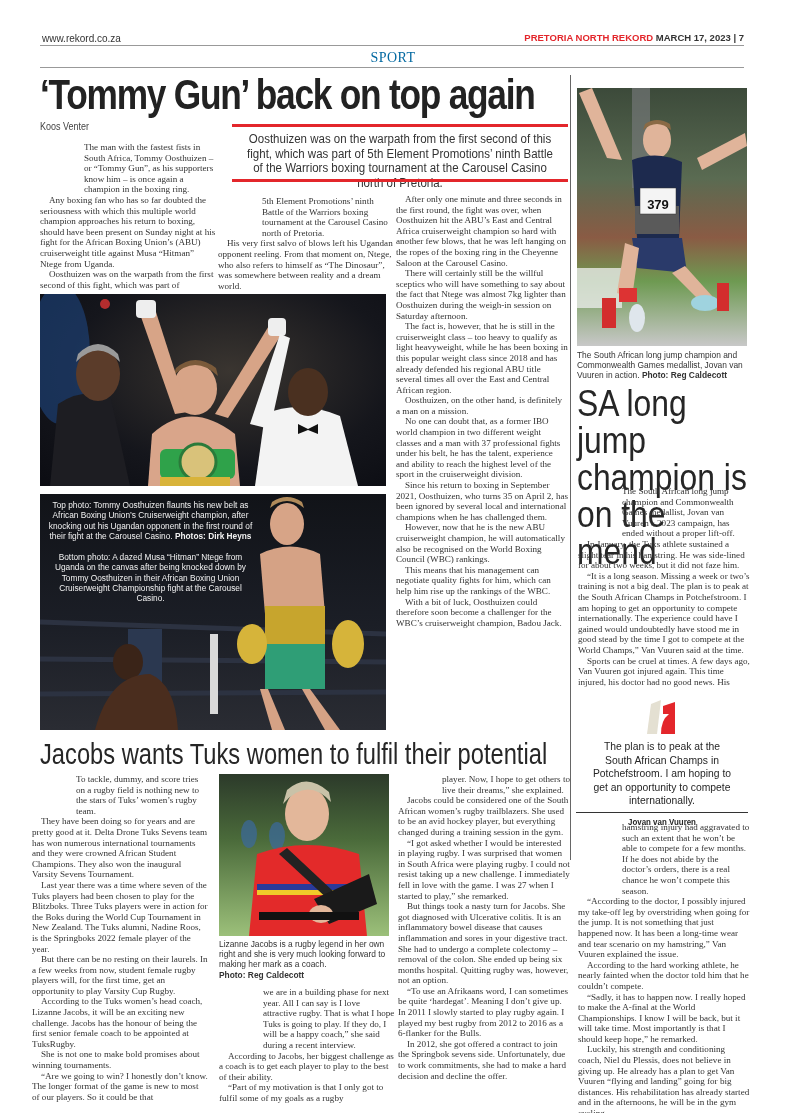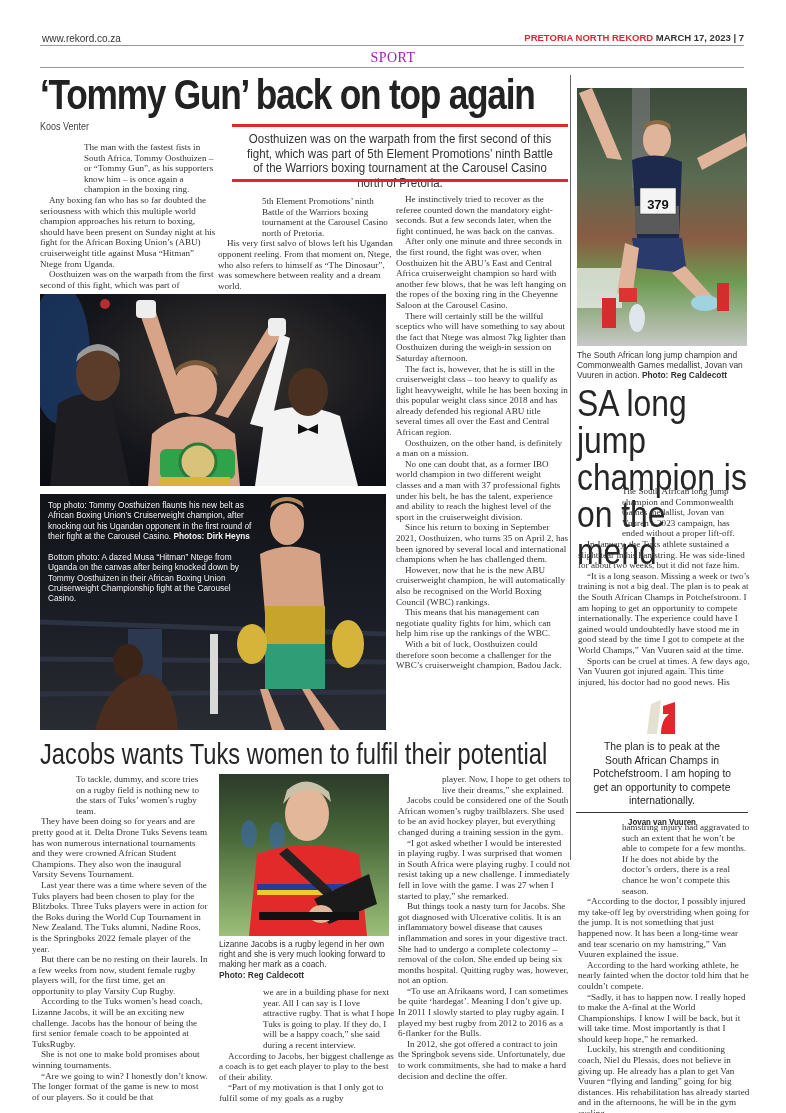--- a/index.html
+++ b/index.html
@@ -2,29 +2,29 @@
 <html><head>
 <meta charset="utf-8">
 <style>
   html,body{margin:0;padding:0;background:#fff;}
   body{width:786px;height:1113px;position:relative;overflow:hidden;font-family:"Liberation Serif",serif;color:#2a2a2a;}
   .abs{position:absolute;}
   .folio-left{left:42px;top:33px;font-family:"Liberation Sans",sans-serif;font-size:10px;color:#333;}
   .folio-right{right:42px;top:32px;font-family:"Liberation Sans",sans-serif;font-size:9.5px;font-weight:bold;color:#333;}
   .folio-right .pub{color:#e3262b;}
   .rule{position:absolute;left:40px;width:704px;height:1px;background:#999;}
-  .section{left:0;width:786px;top:50px;text-align:center;font-size:14px;letter-spacing:0.5px;color:#a21caf;}
+  .section{left:0;width:786px;top:50px;text-align:center;font-size:14px;letter-spacing:0.5px;color:#0369a1;}
   .headline{left:40px;top:70px;font-family:"Liberation Sans",sans-serif;font-weight:bold;font-size:43px;letter-spacing:-1.5px;color:#222;transform:scaleX(0.82);transform-origin:left top;white-space:nowrap;}
   .byline{left:40px;top:121px;font-family:"Liberation Sans",sans-serif;font-size:10px;color:#444;transform:scaleX(0.9);transform-origin:left top;}
   .redline{position:absolute;height:3px;background:#e3262b;}
   .pullquote{left:232px;top:132px;width:336px;text-align:center;font-family:"Liberation Sans",sans-serif;font-size:12.5px;line-height:14.5px;color:#333;transform:scaleX(0.92);transform-origin:center top;}
   .col{position:absolute;font-size:9.1px;line-height:10.6px;color:#333;text-align:left;}
   .col p{margin:0;text-indent:9px;}
   .col p.first{text-indent:0;margin-left:44px;}
-  .photo{position:absolute;overflow:hidden;}
+  .photo{position:absolute;overflow:hidden;text-align:center;}
   .caption-dark{position:absolute;left:48px;top:500px;width:205px;font-family:"Liberation Sans",sans-serif;font-size:8.3px;line-height:10.3px;color:#f2f2f2;}
   .caption-dark p{margin:0 0 11px 0;}
   .cap{font-family:"Liberation Sans",sans-serif;font-size:8.4px;line-height:10.2px;color:#333;position:absolute;}
   .cap b{font-weight:bold;}
   .vrule{position:absolute;width:1px;background:#666;}
   .h2{position:absolute;font-family:"Liberation Sans",sans-serif;color:#222;white-space:nowrap;transform-origin:left top;}
   .quote-box{position:absolute;left:576px;top:700px;width:172px;text-align:center;}
 </style>
 </head>
 <body>
@@ -52,21 +52,20 @@
   <p>Any boxing fan who has so far doubted the seriousness with which this multiple world champion approaches his return to boxing, should have been present on Sunday night at his fight for the African Boxing Union’s (ABU) cruiserweight title against Musa “Hitman” Ntege from Uganda.</p>
   <p>Oosthuizen was on the warpath from the first second of this fight, which was part of</p>
 </div>
 
 <div class="col" style="left:218px;top:196px;width:176px;">
   <p class="first">5th Element Promotions’ ninth Battle of the Warriors boxing tournament at the Carousel Casino north of Pretoria.</p>
   <p>His very first salvo of blows left his Ugandan opponent reeling. From that moment on, Ntege, who also refers to himself as “The Dinosaur”, was somewhere between reality and a dream world.</p>
 </div>
 
 <div class="col" style="left:396px;top:194px;width:172px;">
-  <p>He instinctively tried to recover as the referee counted down the mandatory eight-seconds. But a few seconds later, when the fight continued, he was back on the canvas.</p>
   <p>After only one minute and three seconds in the first round, the fight was over, when Oosthuizen hit the ABU’s East and Central Africa cruiserweight champion so hard with another few blows, that he was left hanging on the ropes of the boxing ring in the Cheyenne Saloon at the Carousel Casino.</p>
   <p>There will certainly still be the willful sceptics who will have something to say about the fact that Ntege was almost 7kg lighter than Oosthuizen during the weigh-in session on Saturday afternoon.</p>
   <p>The fact is, however, that he is still in the cruiserweight class – too heavy to qualify as light heavyweight, while he has been boxing in this popular weight class since 2018 and has already defended his regional ABU title several times all over the East and Central African region.</p>
   <p>Oosthuizen, on the other hand, is definitely a man on a mission.</p>
   <p>No one can doubt that, as a former IBO world champion in two different weight classes and a man with 37 professional fights under his belt, he has the talent, experience and ability to reach the highest level of the sport in the cruiserweight division.</p>
   <p>Since his return to boxing in September 2021, Oosthuizen, who turns 35 on April 2, has been ignored by several local and international champions when he has challenged them.</p>
   <p>However, now that he is the new ABU cruiserweight champion, he will automatically also be recognised on the World Boxing Council (WBC) rankings.</p>
   <p>This means that his management can negotiate quality fights for him, which can help him rise up the rankings of the WBC.</p>
   <p>With a bit of luck, Oosthuizen could therefore soon become a challenger for the WBC’s cruiserweight champion, Badou Jack.</p>
 </div>

